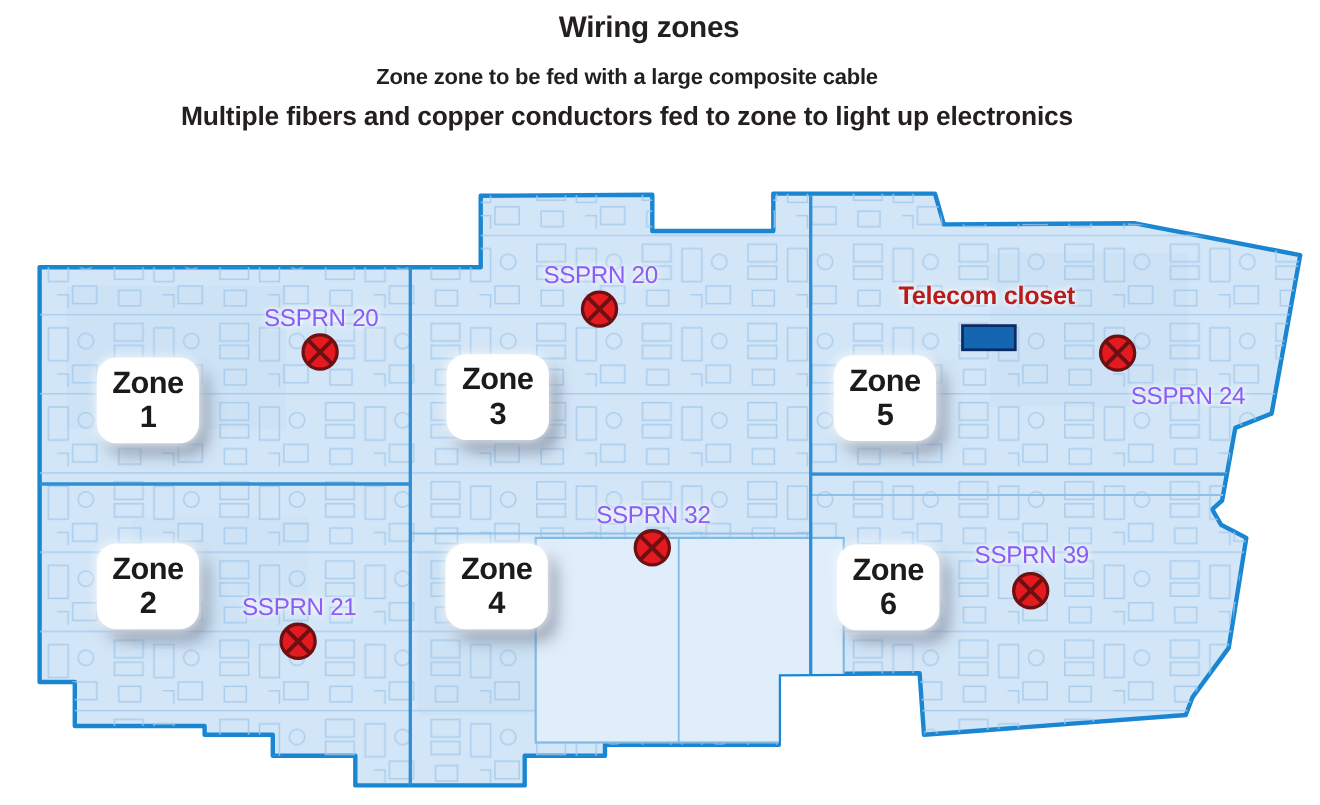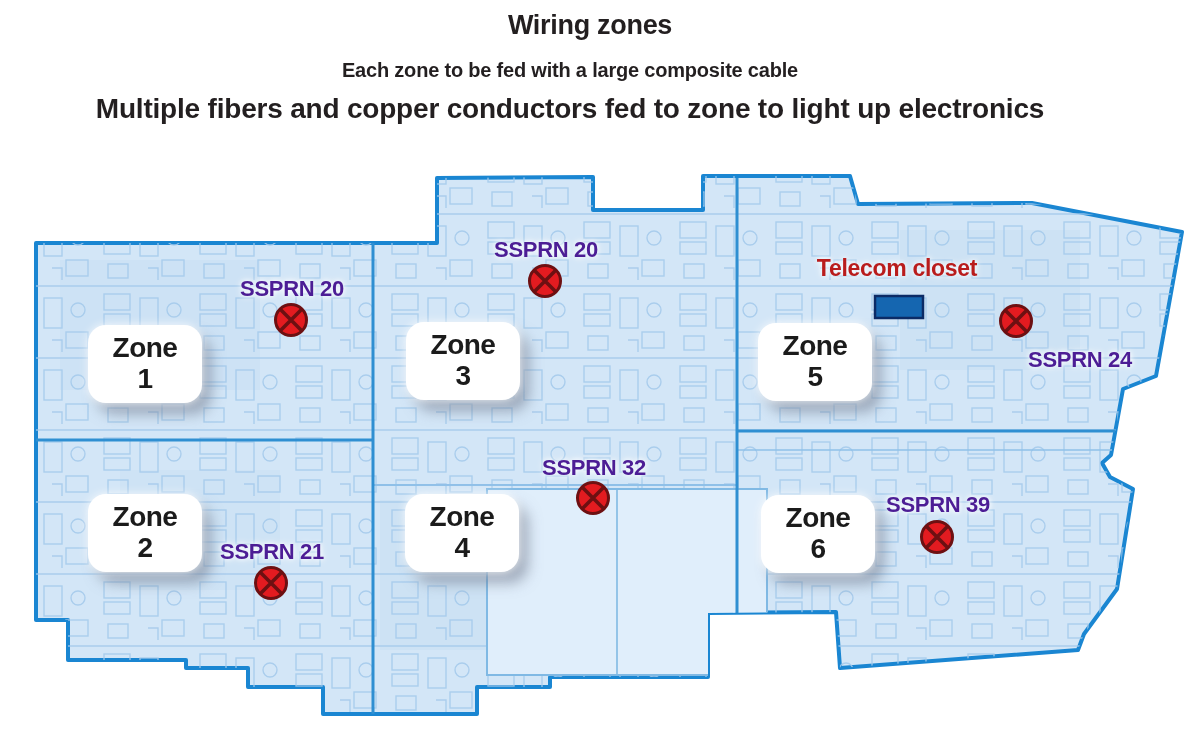--- a/index.html
+++ b/index.html
@@ -4,34 +4,34 @@
 <style>
   html,body{margin:0;padding:0;background:#ffffff;}
   .canvas{
     position:relative;width:1200px;height:732px;background:#ffffff;overflow:hidden;
     font-family:"Liberation Sans",sans-serif;
   }
   
   .hdr{position:absolute;left:0;top:0;width:1140px;text-align:center;color:#231f20;}
   .hdr .title{position:absolute;left:0;top:10px;width:100%;font-size:27px;font-weight:bold;letter-spacing:-.3px;margin-left:20px;}
   .hdr .sub1{position:absolute;left:0;top:59px;width:100%;font-size:20px;font-weight:bold;letter-spacing:-.2px;}
-  .hdr .sub2{position:absolute;left:0;top:93px;width:100%;font-size:28px;font-weight:bold;letter-spacing:-.2px;}
+  .hdr .sub2{position:absolute;left:0;top:93px;width:100%;font-size:24px;font-weight:bold;letter-spacing:-.2px;}
   
   .plan-svg{position:absolute;left:0;top:0;width:1200px;height:732px;}
   
   .zone-box{
-    position:absolute;width:114px;height:78px;background:#ffffff;border-radius:18px;
+    position:absolute;width:93px;height:78px;background:#ffffff;border-radius:18px;
     display:flex;flex-direction:column;align-items:center;justify-content:center;
     box-shadow:0 0 10px rgba(255,255,255,.9), 9px 11px 14px rgba(105,115,135,.55);
     color:#1b1b1b;font-weight:bold;font-size:28px;line-height:1.1;letter-spacing:-.5px;
   }
   
   .ssprn{
     position:absolute;transform:translateX(-50%);white-space:nowrap;
-    color:#4c1d95;font-weight:bold;font-size:22px;letter-spacing:-.3px;
+    color:#8b5cf6;font-weight:normal;font-size:22px;letter-spacing:-.3px;
     text-shadow:0 0 5px #ffffff,0 0 9px rgba(255,255,255,.85);
   }
   
   .telecom{
     position:absolute;transform:translateX(-50%);white-space:nowrap;
     color:#b91c1c;font-weight:bold;font-size:23px;letter-spacing:-.3px;
     text-shadow:0 0 5px #ffffff,0 0 9px rgba(255,255,255,.85);
   }
 </style>
 </head>
@@ -105,21 +105,21 @@
       </g>
       <g transform="translate(1016,321)">
         <circle r="15.5" stroke-width="3" fill="#e31b20" stroke="#6d1012"></circle>
         <path d="M-9.5 -9.5 L9.5 9.5 M9.5 -9.5 L-9.5 9.5" stroke-width="3.6" stroke-linecap="round" fill="none" stroke="#6d1012"></path>
       </g>
     </g>
   </svg>
 
   <div class="hdr">
     <div class="title">Wiring zones</div>
-    <div class="sub1">Each zone to be fed with a large composite cable</div>
+    <div class="sub1">Zone zone to be fed with a large composite cable</div>
     <div class="sub2">Multiple fibers and copper conductors fed to zone to light up electronics</div>
   </div>
 
   <div class="zone-box" style="left:88px;top:325px;">
     <span>Zone</span>
     <span>1</span>
   </div>
   <div class="zone-box" style="left:88px;top:494px;">
     <span>Zone</span>
     <span>2</span>

